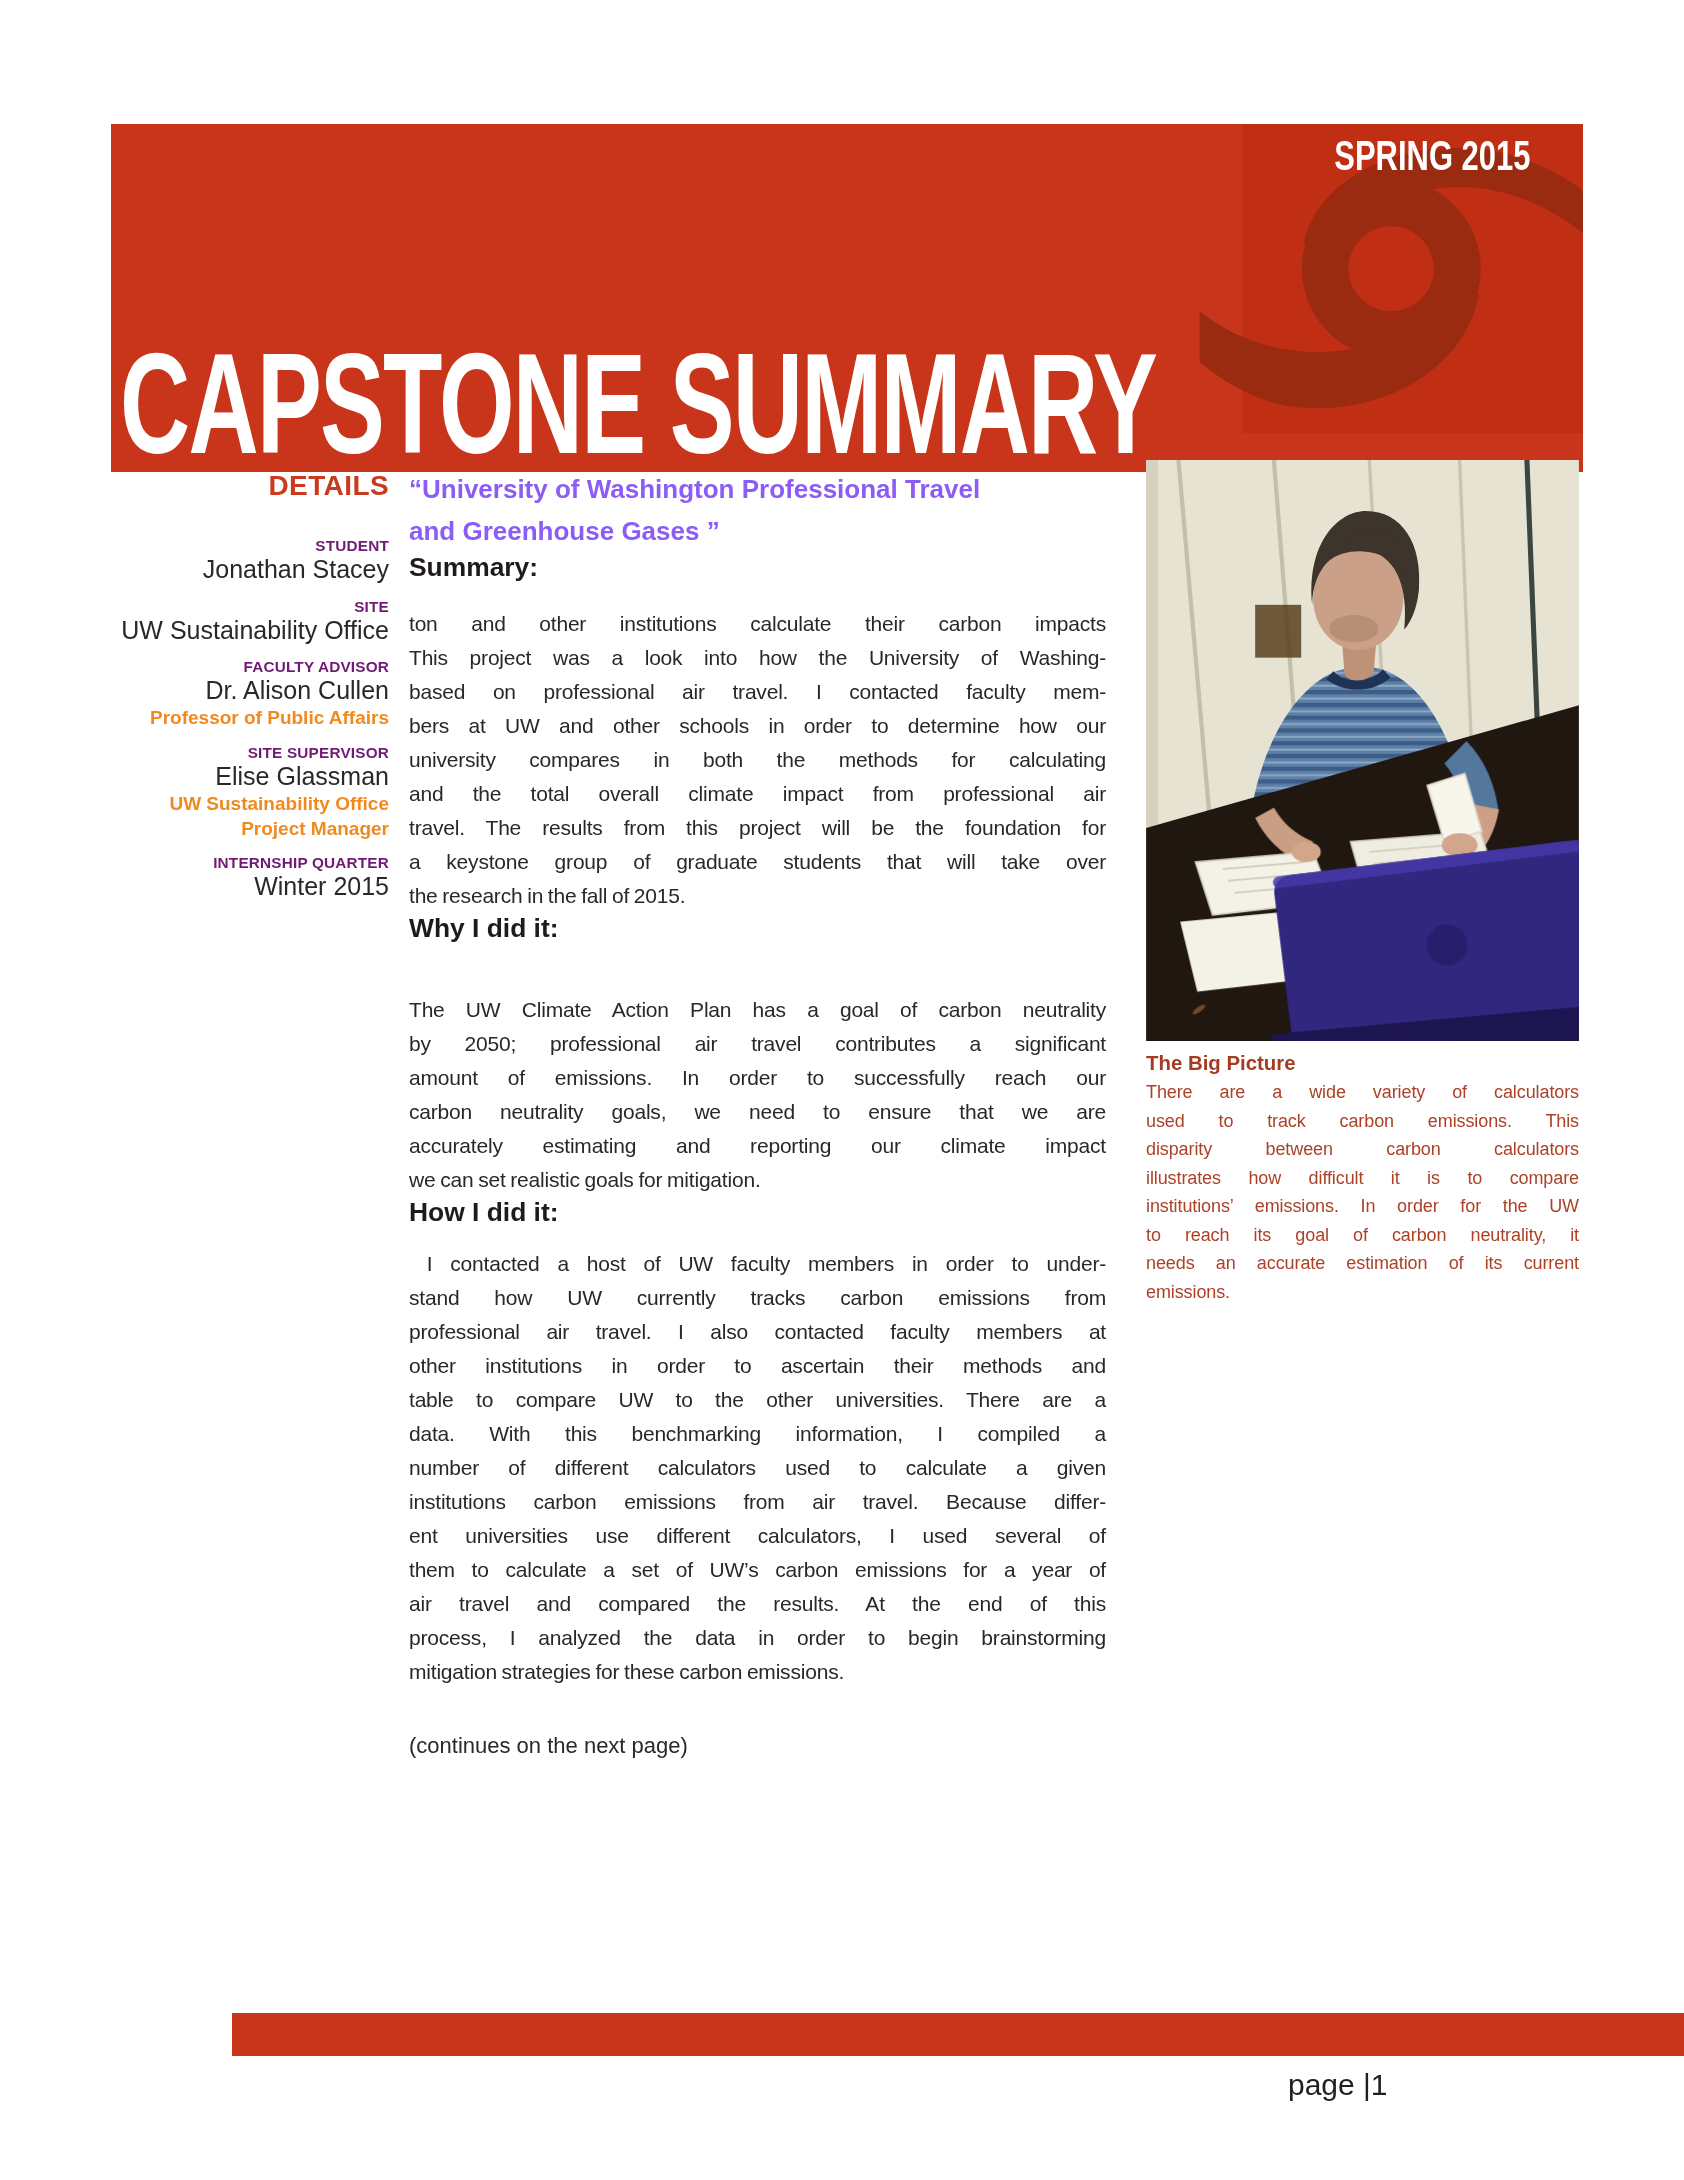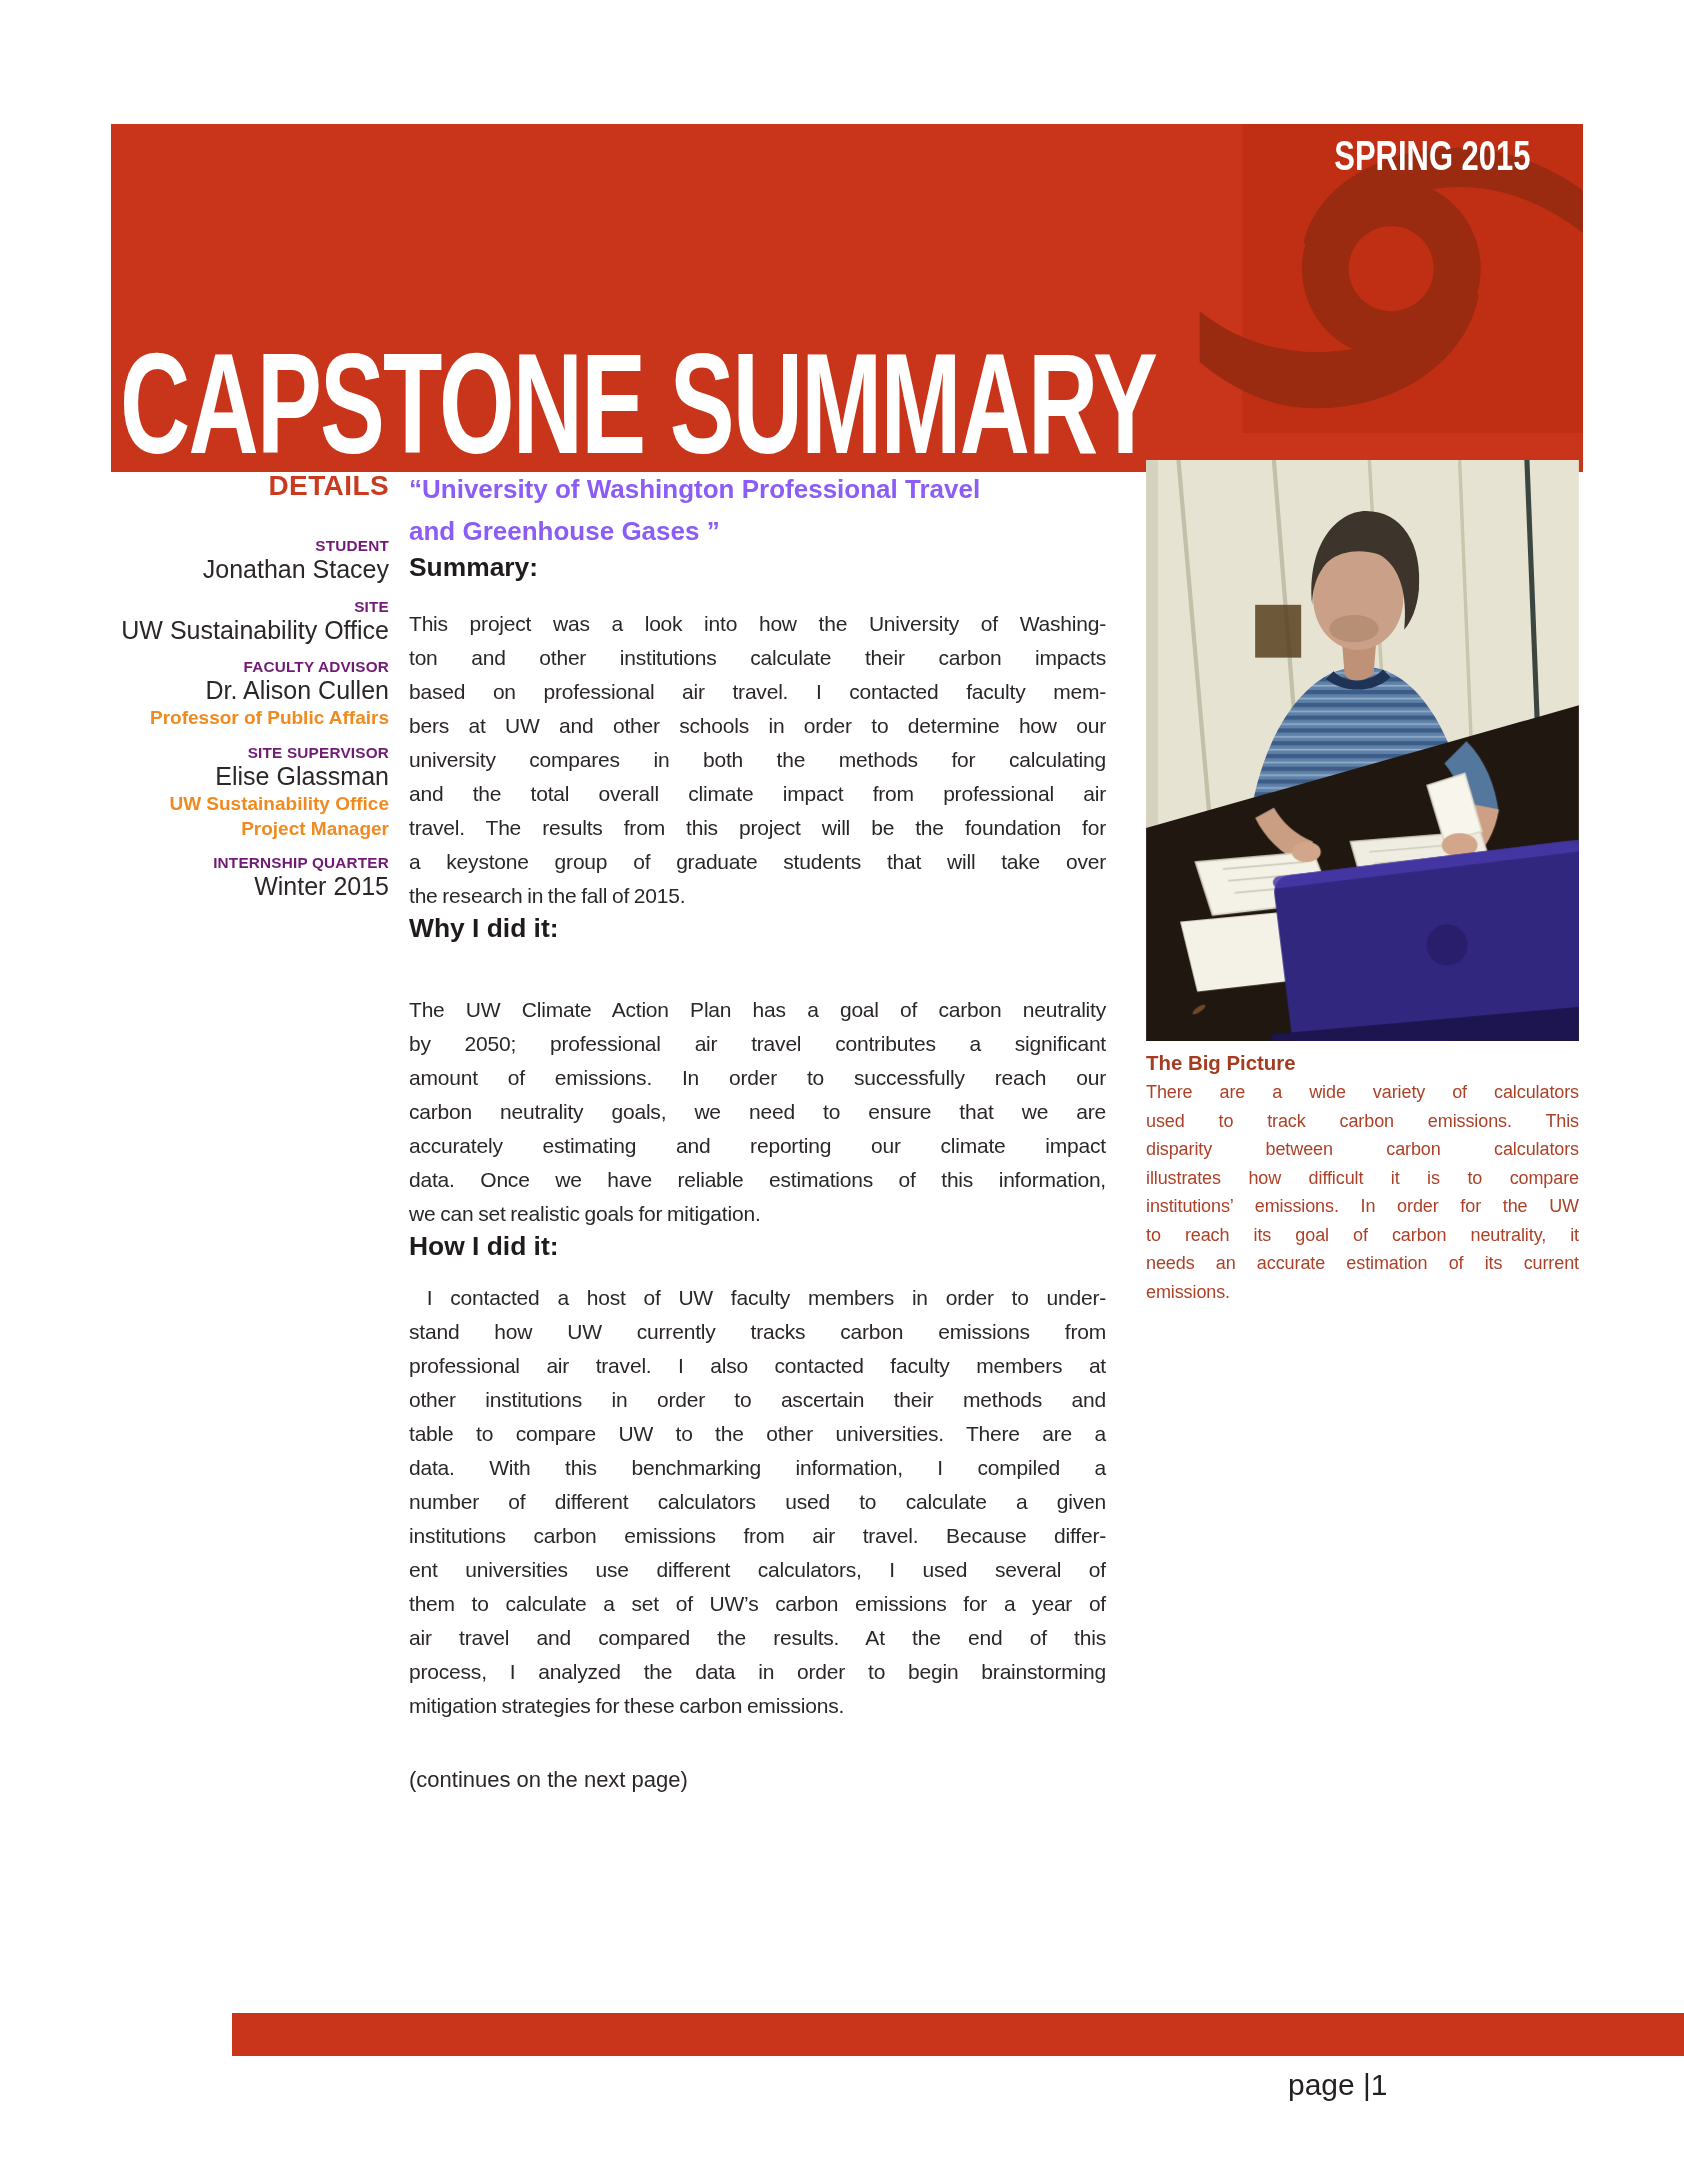--- a/index.html
+++ b/index.html
@@ -111,39 +111,38 @@
   </div>
 
   <div class="main">
     <div class="title">
         <div>“University of Washington Professional Travel</div>
         <div>and Greenhouse Gases ”</div>
       </div>
 
     <h2 class="sec sec-summary">Summary:</h2>
     <div class="para para-summary">
+        <div>ton and other institutions calculate their carbon impacts</div>
         <div>This project was a look into how the University of Washing-</div>
-        <div>ton and other institutions calculate their carbon impacts</div>
         <div>based on professional air travel. I contacted faculty mem-</div>
         <div>bers at UW and other schools in order to determine how our</div>
         <div>university compares in both the methods for calculating</div>
         <div>and the total overall climate impact from professional air</div>
         <div>travel. The results from this project will be the foundation for</div>
         <div>a keystone group of graduate students that will take over</div>
         <div>the research in the fall of 2015.</div>
       </div>
 
     <h2 class="sec sec-why">Why I did it:</h2>
     <div class="para para-why">
         <div>The UW Climate Action Plan has a goal of carbon neutrality</div>
         <div>by 2050; professional air travel contributes a significant</div>
         <div>amount of emissions. In order to successfully reach our</div>
         <div>carbon neutrality goals, we need to ensure that we are</div>
         <div>accurately estimating and reporting our climate impact</div>
-        <div>data. Once we have reliable estimations of this information,</div>
         <div>we can set realistic goals for mitigation.</div>
       </div>
 
     <h2 class="sec sec-how">How I did it:</h2>
     <div class="para para-how">
         <div>&nbsp;I contacted a host of UW faculty members in order to under-</div>
         <div>stand how UW currently tracks carbon emissions from</div>
         <div>professional air travel. I also contacted faculty members at</div>
         <div>other institutions in order to ascertain their methods and</div>
         <div>table to compare UW to the other universities. There are a</div>

